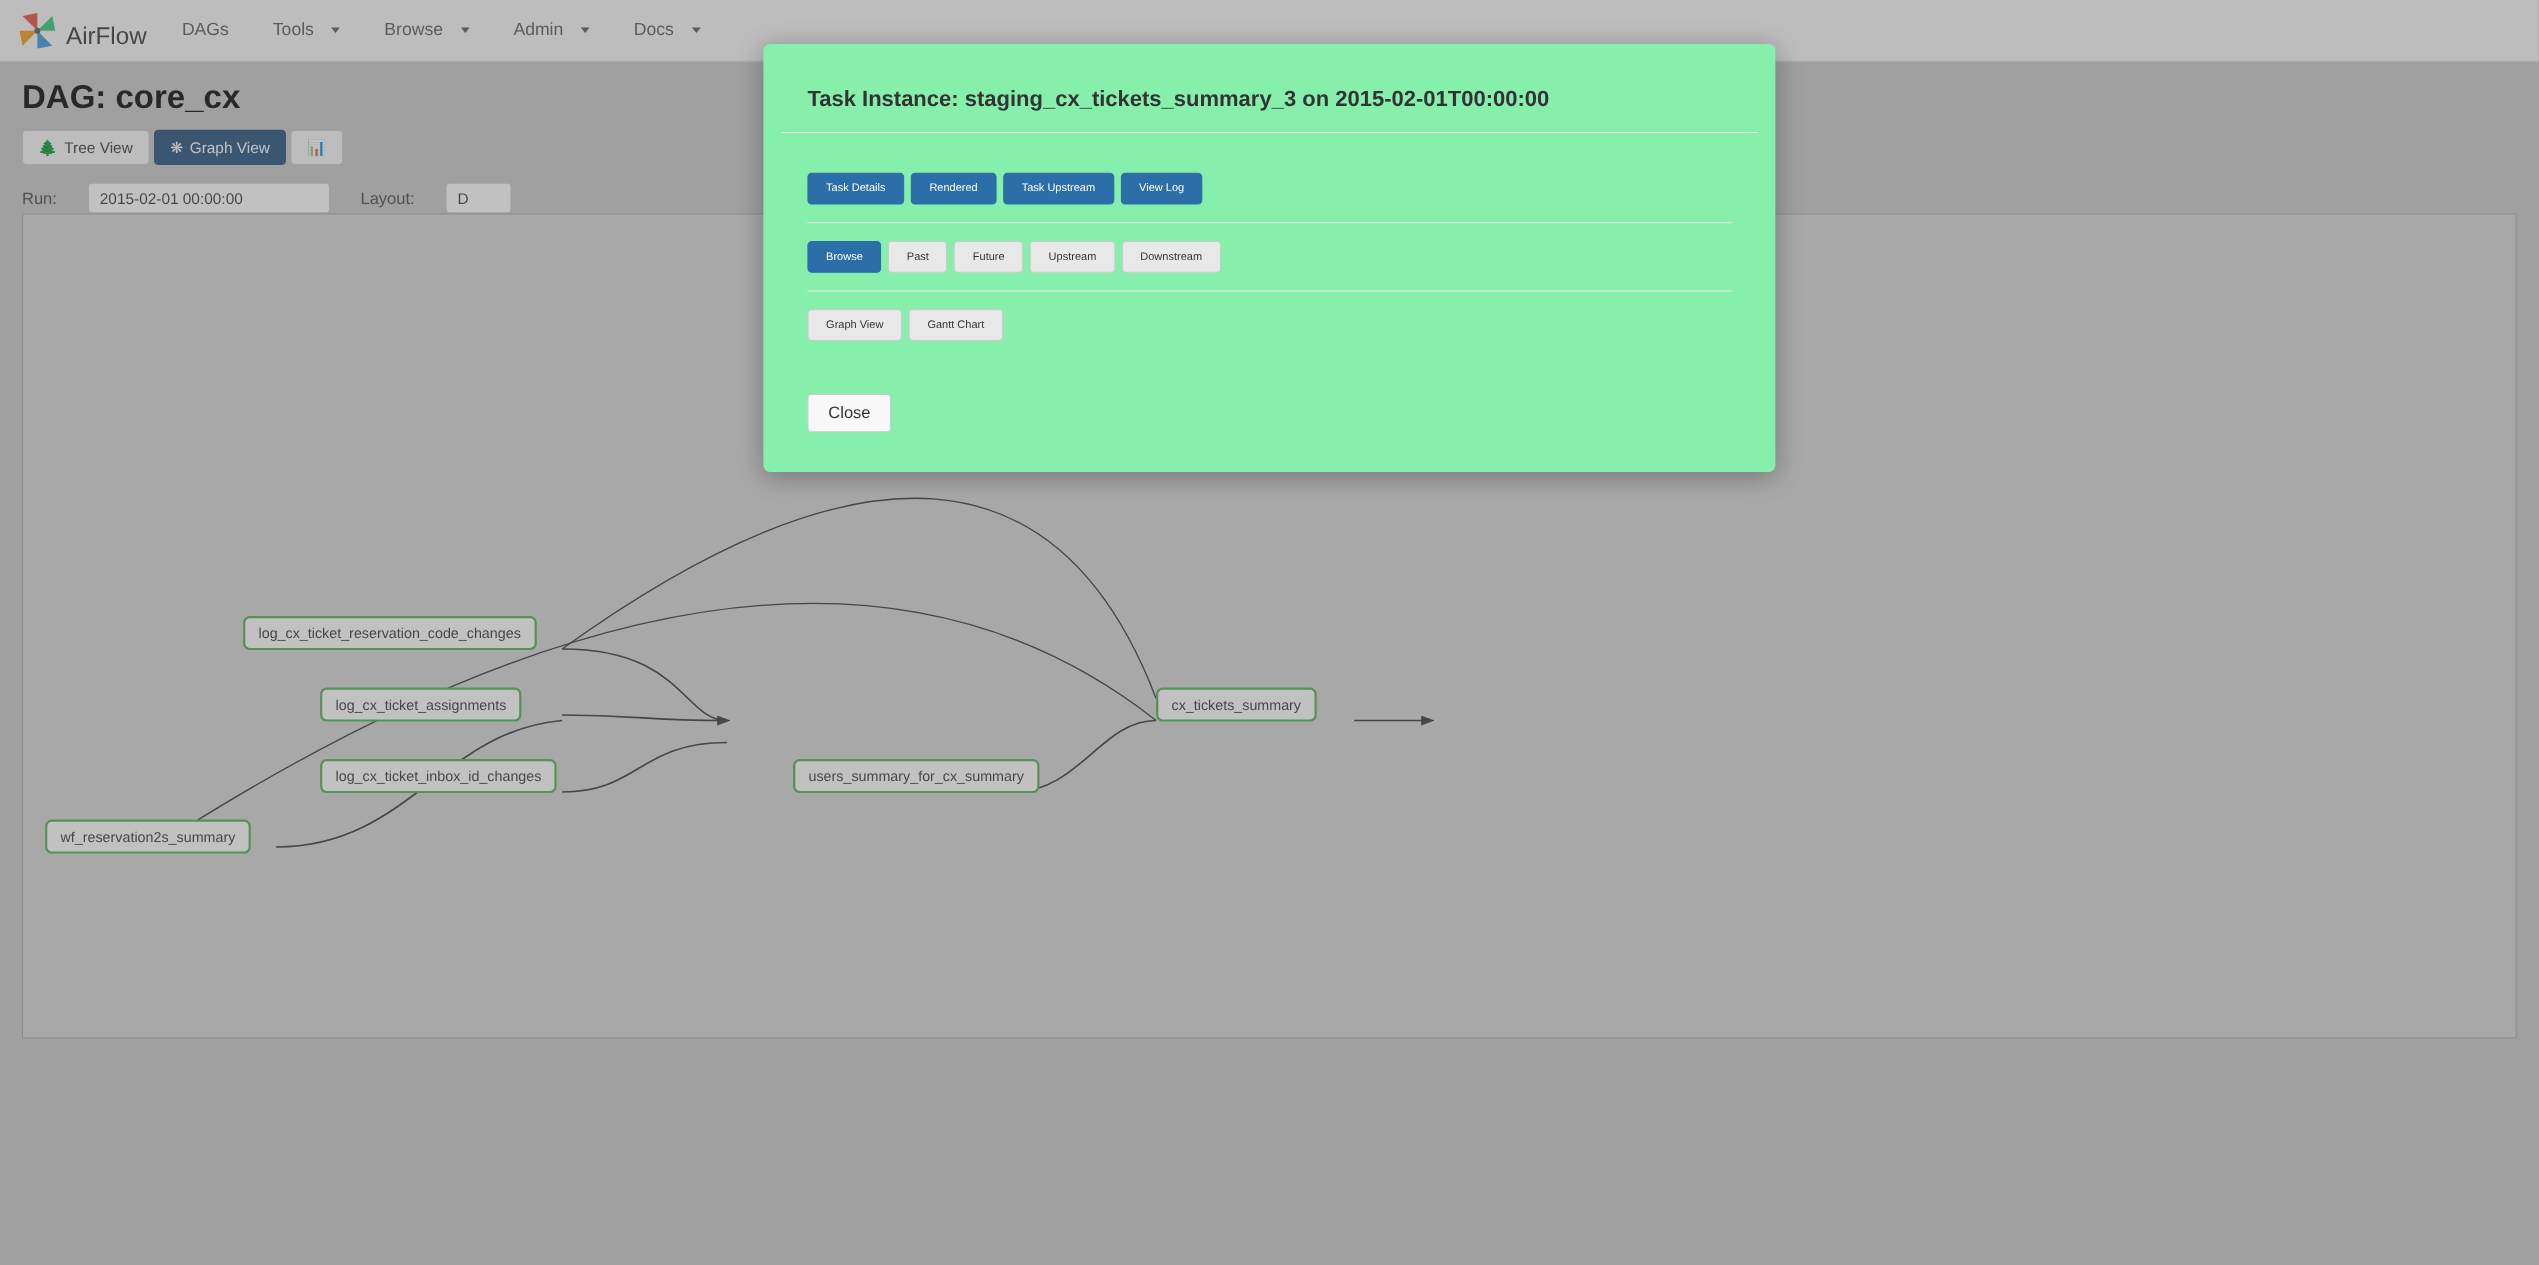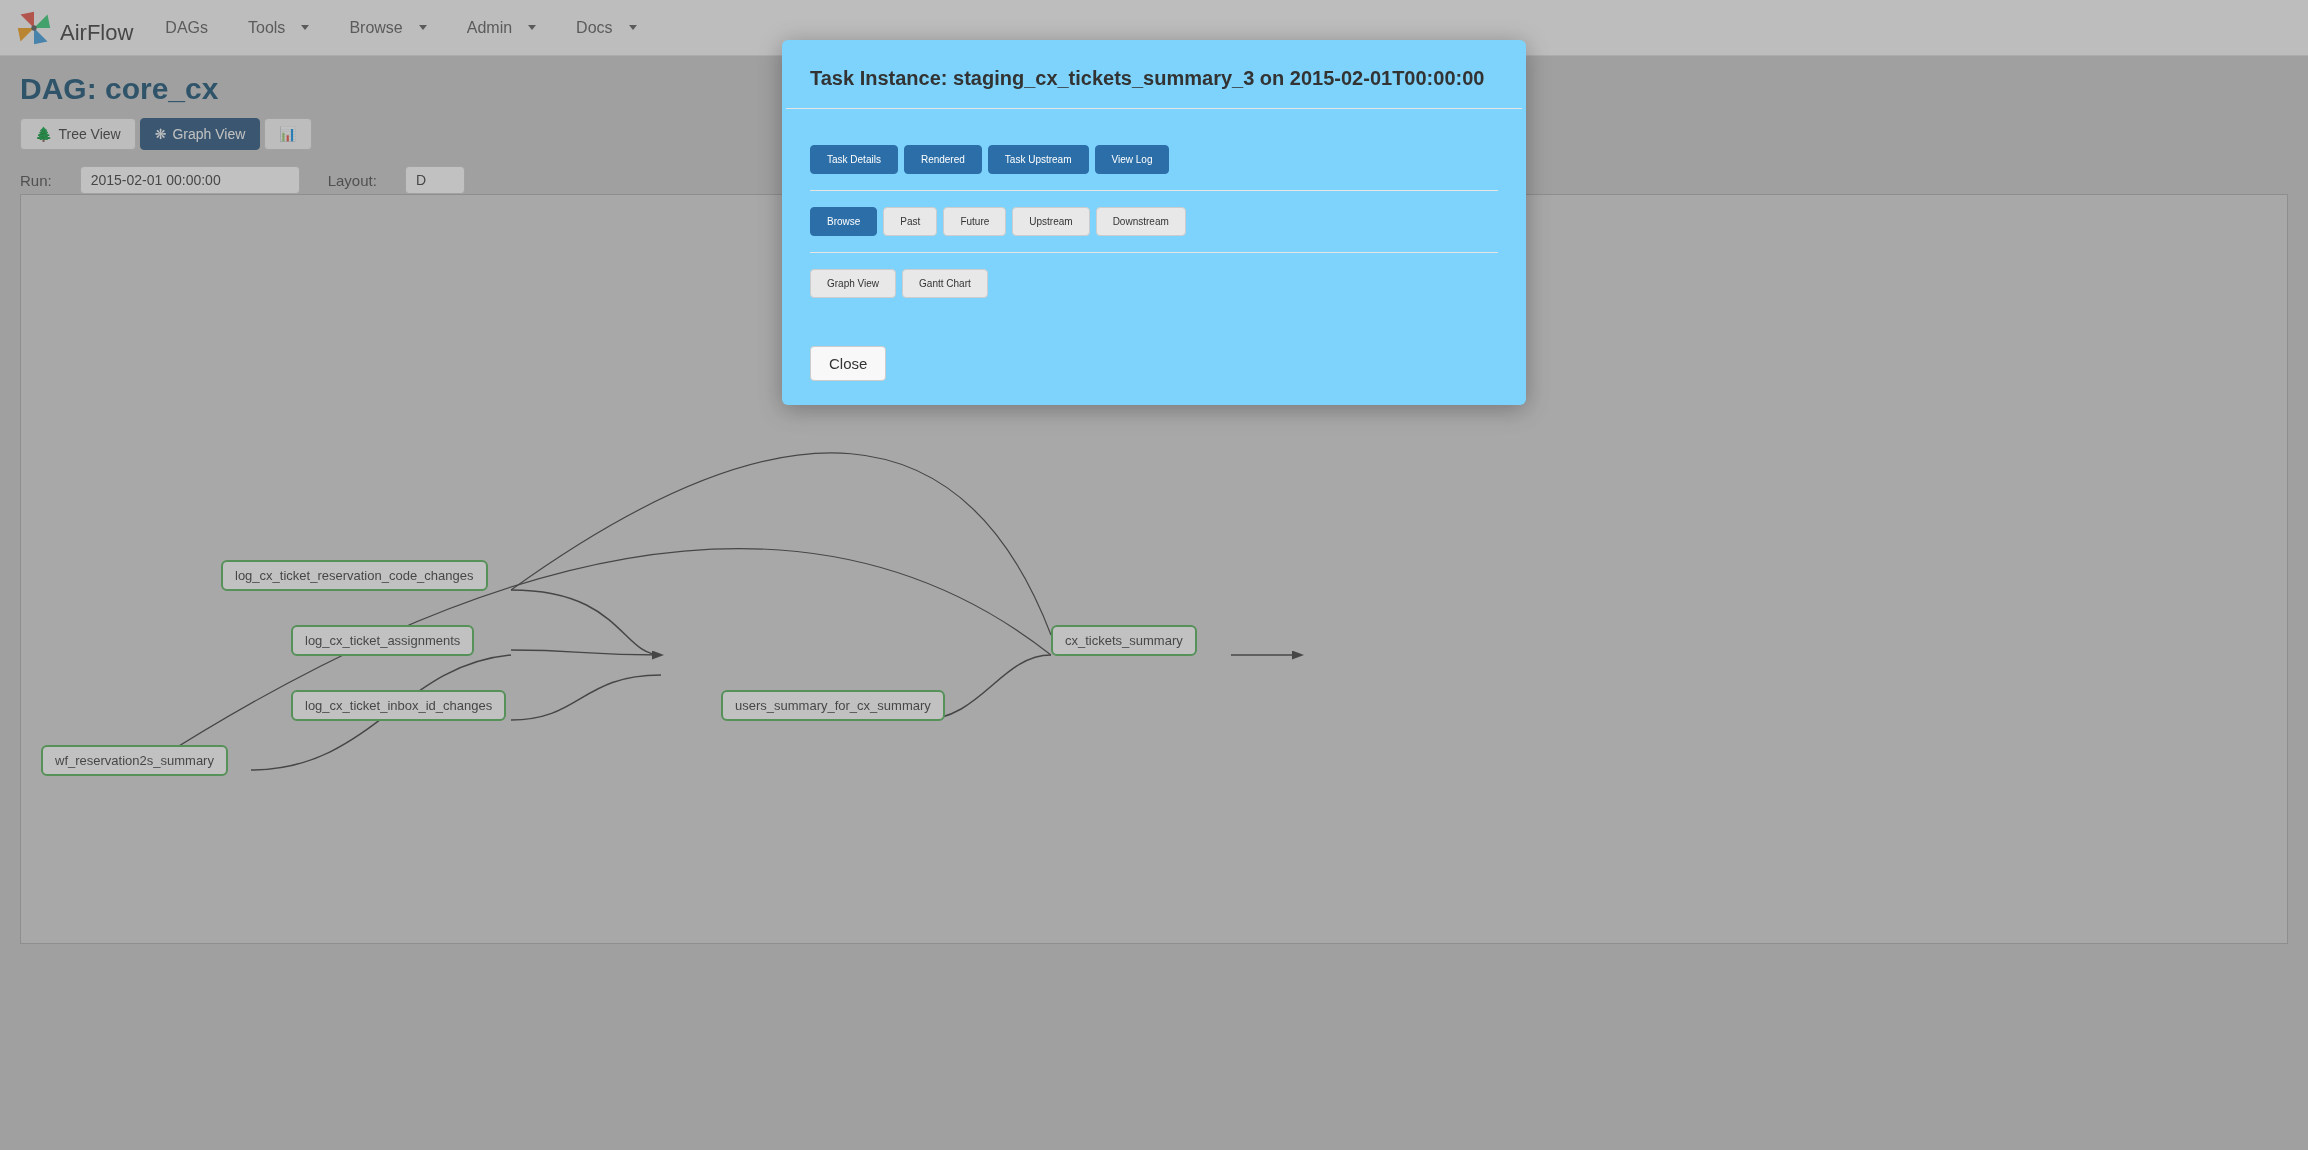--- a/index.html
+++ b/index.html
@@ -61,21 +61,21 @@
     }
 
     
     .page-content {
       padding: 16px 20px;
       position: relative;
     }
     .dag-title {
       font-size: 30px;
       font-weight: 600;
-      color: #0c4a6e;
+      color: #000000;
       margin-bottom: 12px;
     }
     .view-tabs {
       display: flex;
       align-items: center;
       gap: 4px;
       margin-bottom: 16px;
     }
     .tab-btn {
       display: flex;
@@ -148,25 +148,25 @@
       position: fixed;
       top: 0; left: 0; right: 0; bottom: 0;
       background: rgba(100,100,100,0.4);
       display: flex;
       align-items: flex-start;
       justify-content: center;
       padding-top: 40px;
       z-index: 1000;
     }
     .modal {
-      background: #7dd3fc;
+      background: #86efac;
       border-radius: 6px;
       box-shadow: 0 4px 24px rgba(0,0,0,0.3);
-      width: 744px;
-      padding: 4px;
+      width: 920px;
+      padding: 16px;
       overflow: hidden;
     }
     .modal-header {
       padding: 20px 24px 16px;
       border-bottom: 1px solid #e5e5e5;
     }
     .modal-title {
       font-size: 20px;
       font-weight: 600;
       color: #333;

